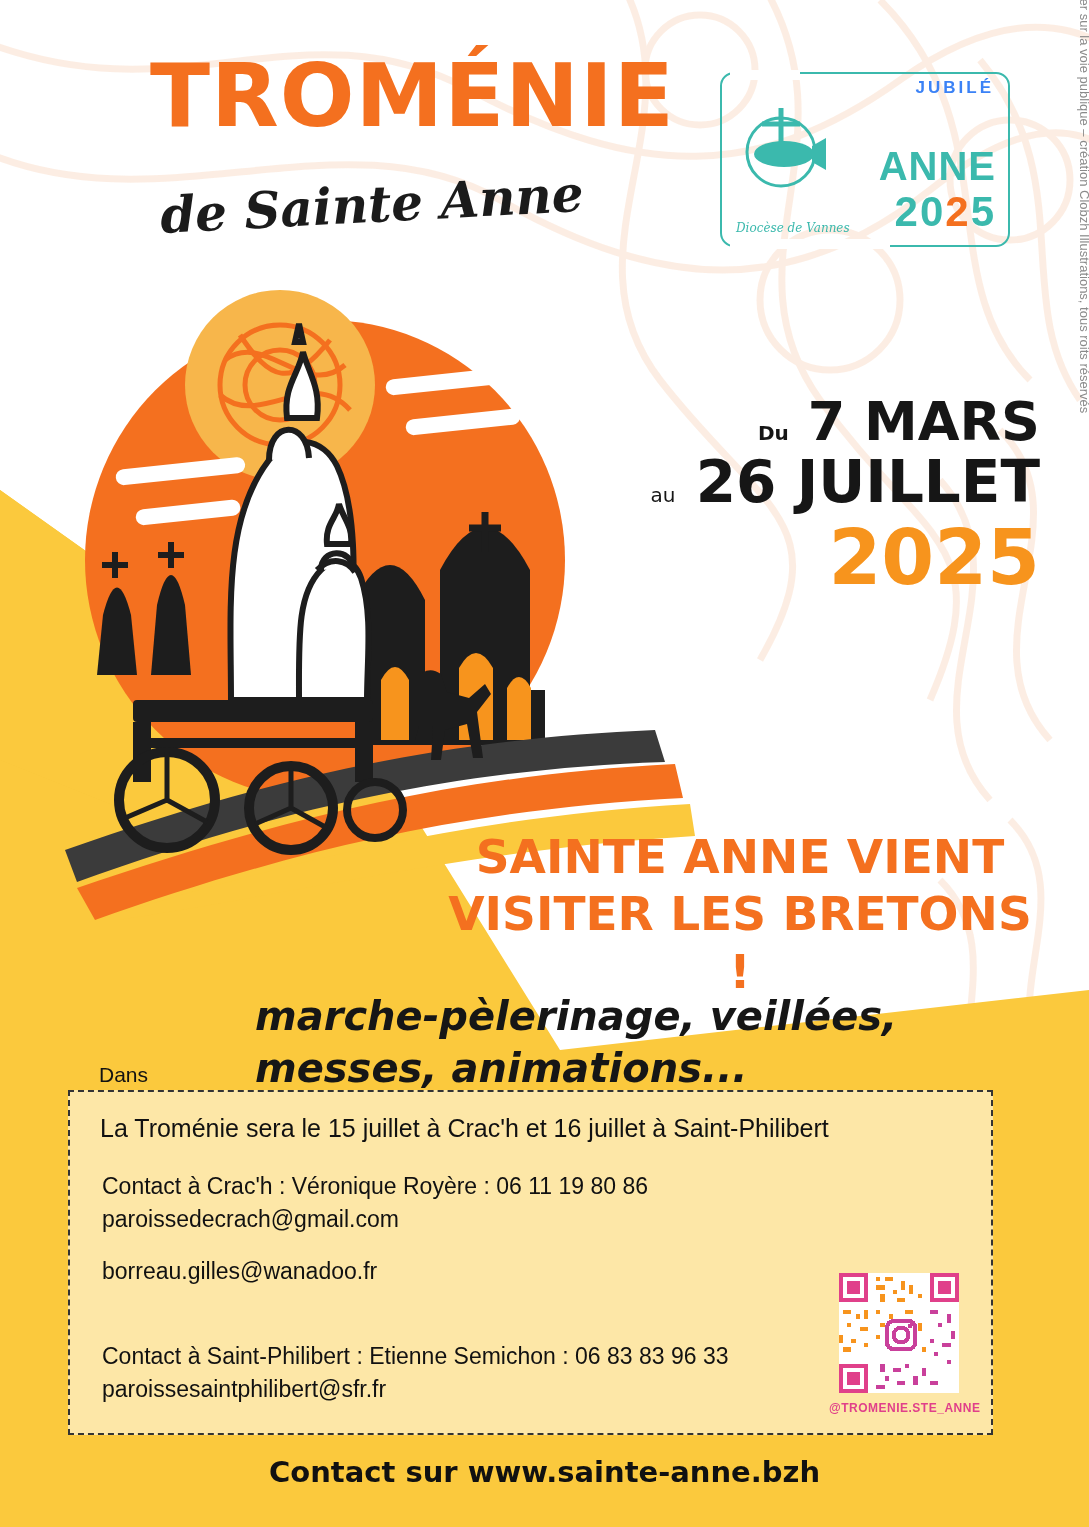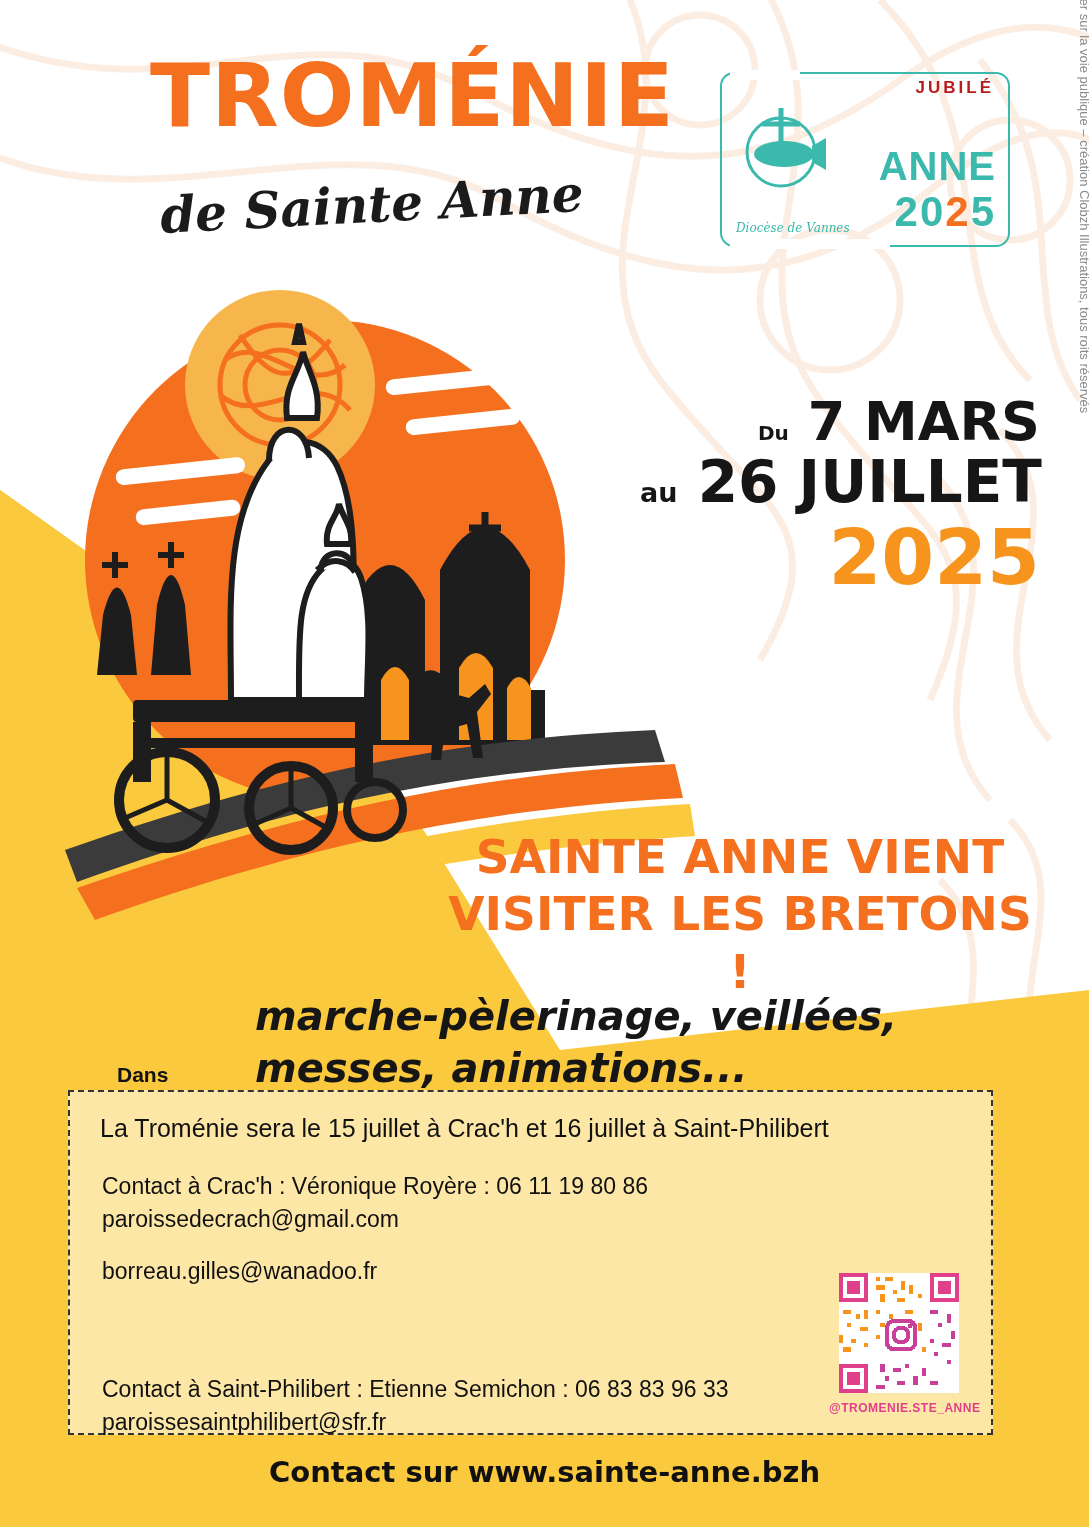--- a/index.html
+++ b/index.html
@@ -79,21 +79,21 @@
     background: #ffffff;
   }
   .jubile-frame::before { left: 8px; top: -4px; width: 70px; height: 10px; }
   .jubile-frame::after  { left: 8px; bottom: -4px; width: 160px; height: 10px; }
   .jubile-word {
     position: absolute;
     right: 16px;
     top: 6px;
     font-size: 17px;
     letter-spacing: 3px;
-    color: #b91c1c;
+    color: #3b82f6;
     font-weight: 600;
   }
   .jubile-sainte {
     position: absolute;
     right: 14px;
     top: 26px;
     font-size: 40px;
     font-weight: 700;
     color: #3bb9ad;
     letter-spacing: 1px;
@@ -158,22 +158,22 @@
     font-size: 20px;
     font-weight: 700;
   }
   .date-line2 {
     font-size: 58px;
     font-weight: 800;
     line-height: 1.15;
     white-space: nowrap;
   }
   .date-line2 .small {
-    font-size: 27px;
-    font-weight: 700;
+    font-size: 20px;
+    font-weight: 400;
   }
   .date-year {
     font-size: 76px;
     font-weight: 800;
     color: #f7941d;
     line-height: 1.1;
   }
 
   
   .slogan {
@@ -199,24 +199,24 @@
     font-size: 40px;
     font-style: italic;
     font-weight: 700;
     line-height: 1.3;
     font-family: "DejaVu Sans", sans-serif;
   }
 
   
   .dans-label {
     position: absolute;
-    left: 117px;
+    left: 99px;
     top: 1063px;
     font-size: 21px;
-    font-weight: 700;
+    font-weight: 400;
     color: #121212;
   }
 
   
   .info-box {
     position: absolute;
     left: 68px;
     top: 1090px;
     width: 925px;
     height: 345px;
@@ -233,21 +233,21 @@
   }
   .contact-block {
     position: absolute;
     left: 32px;
     font-size: 23px;
     color: #111111;
     line-height: 1.45;
   }
   .cb1 { top: 78px; }
   .cb2 { top: 163px; }
-  .cb3 { top: 248px; margin-top: 33px; }
+  .cb3 { top: 248px; }
 
   
   .qr-wrap {
     position: absolute;
     right: 22px;
     bottom: 18px;
     width: 140px;
     text-align: center;
   }
   .qr-code {

